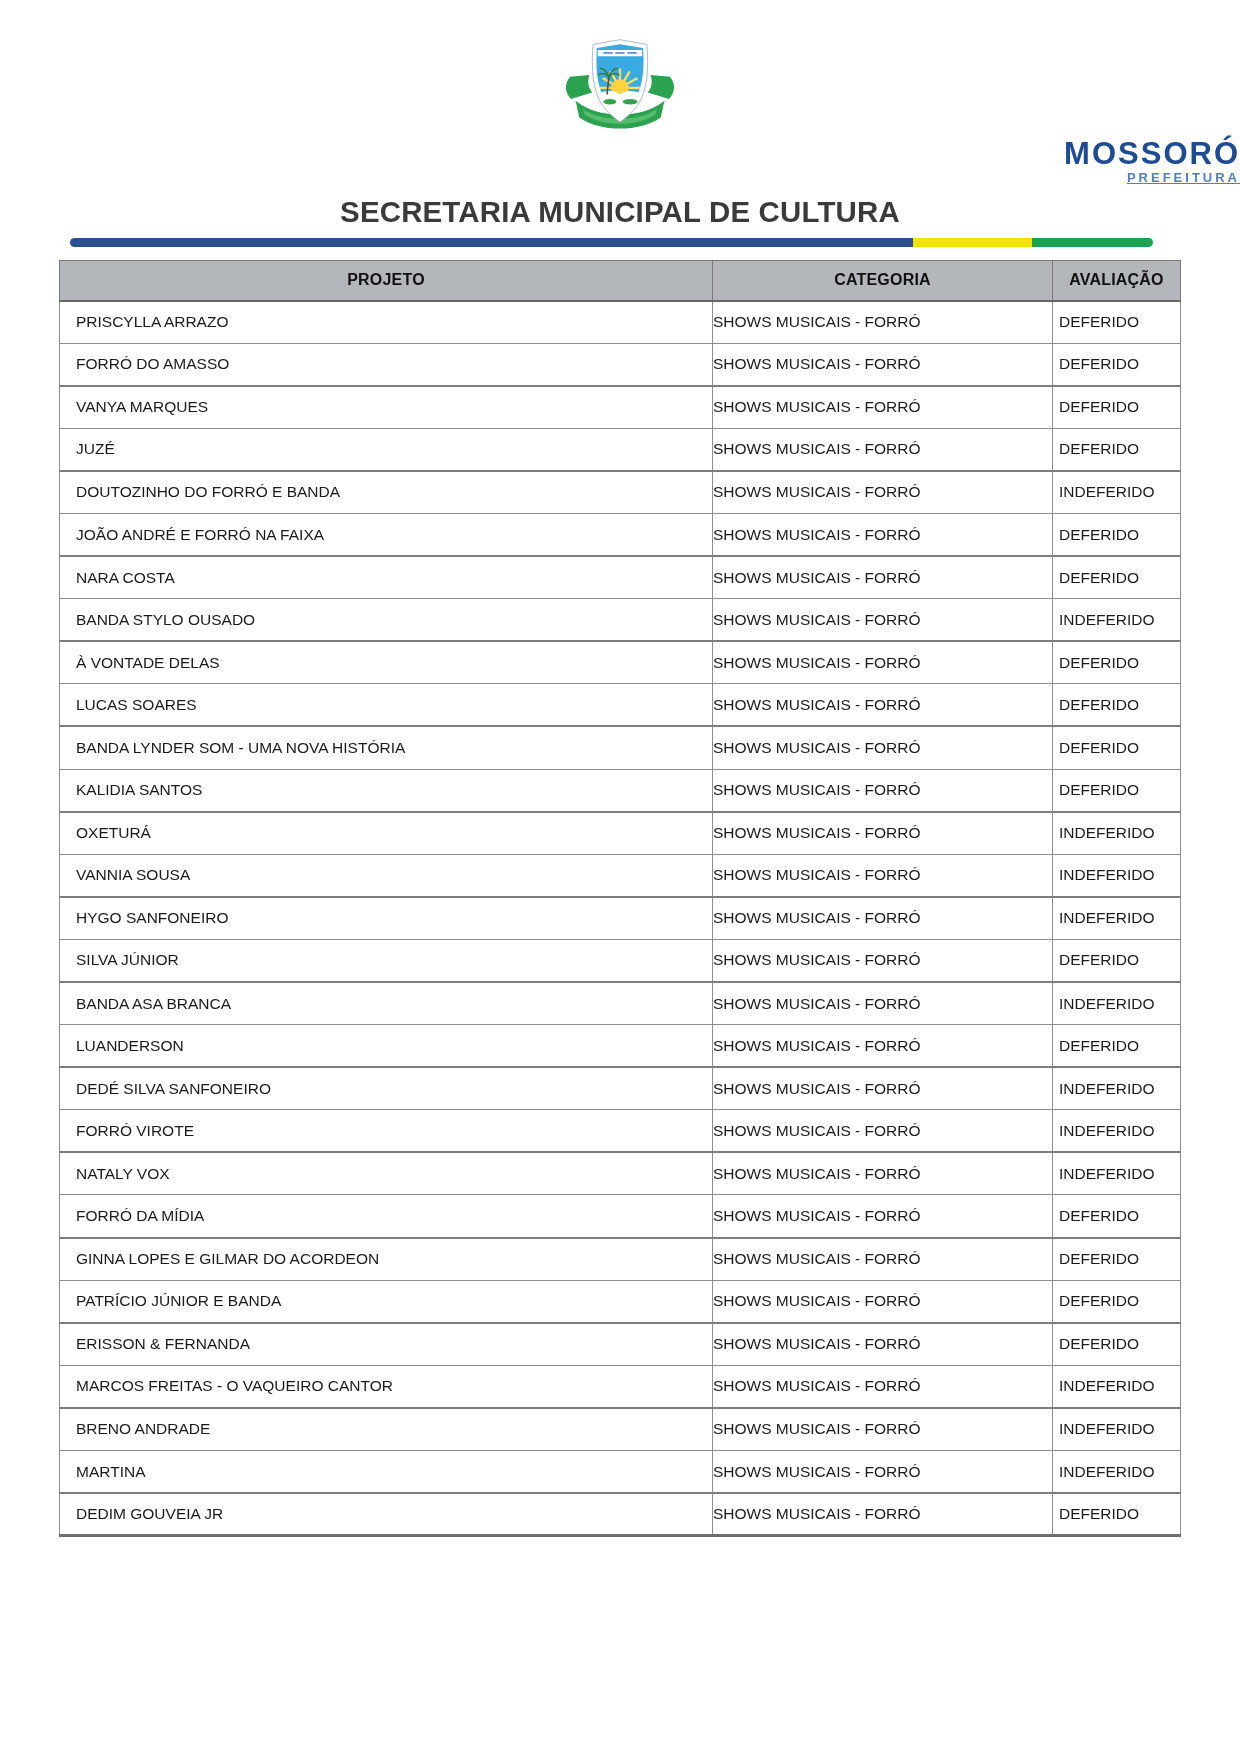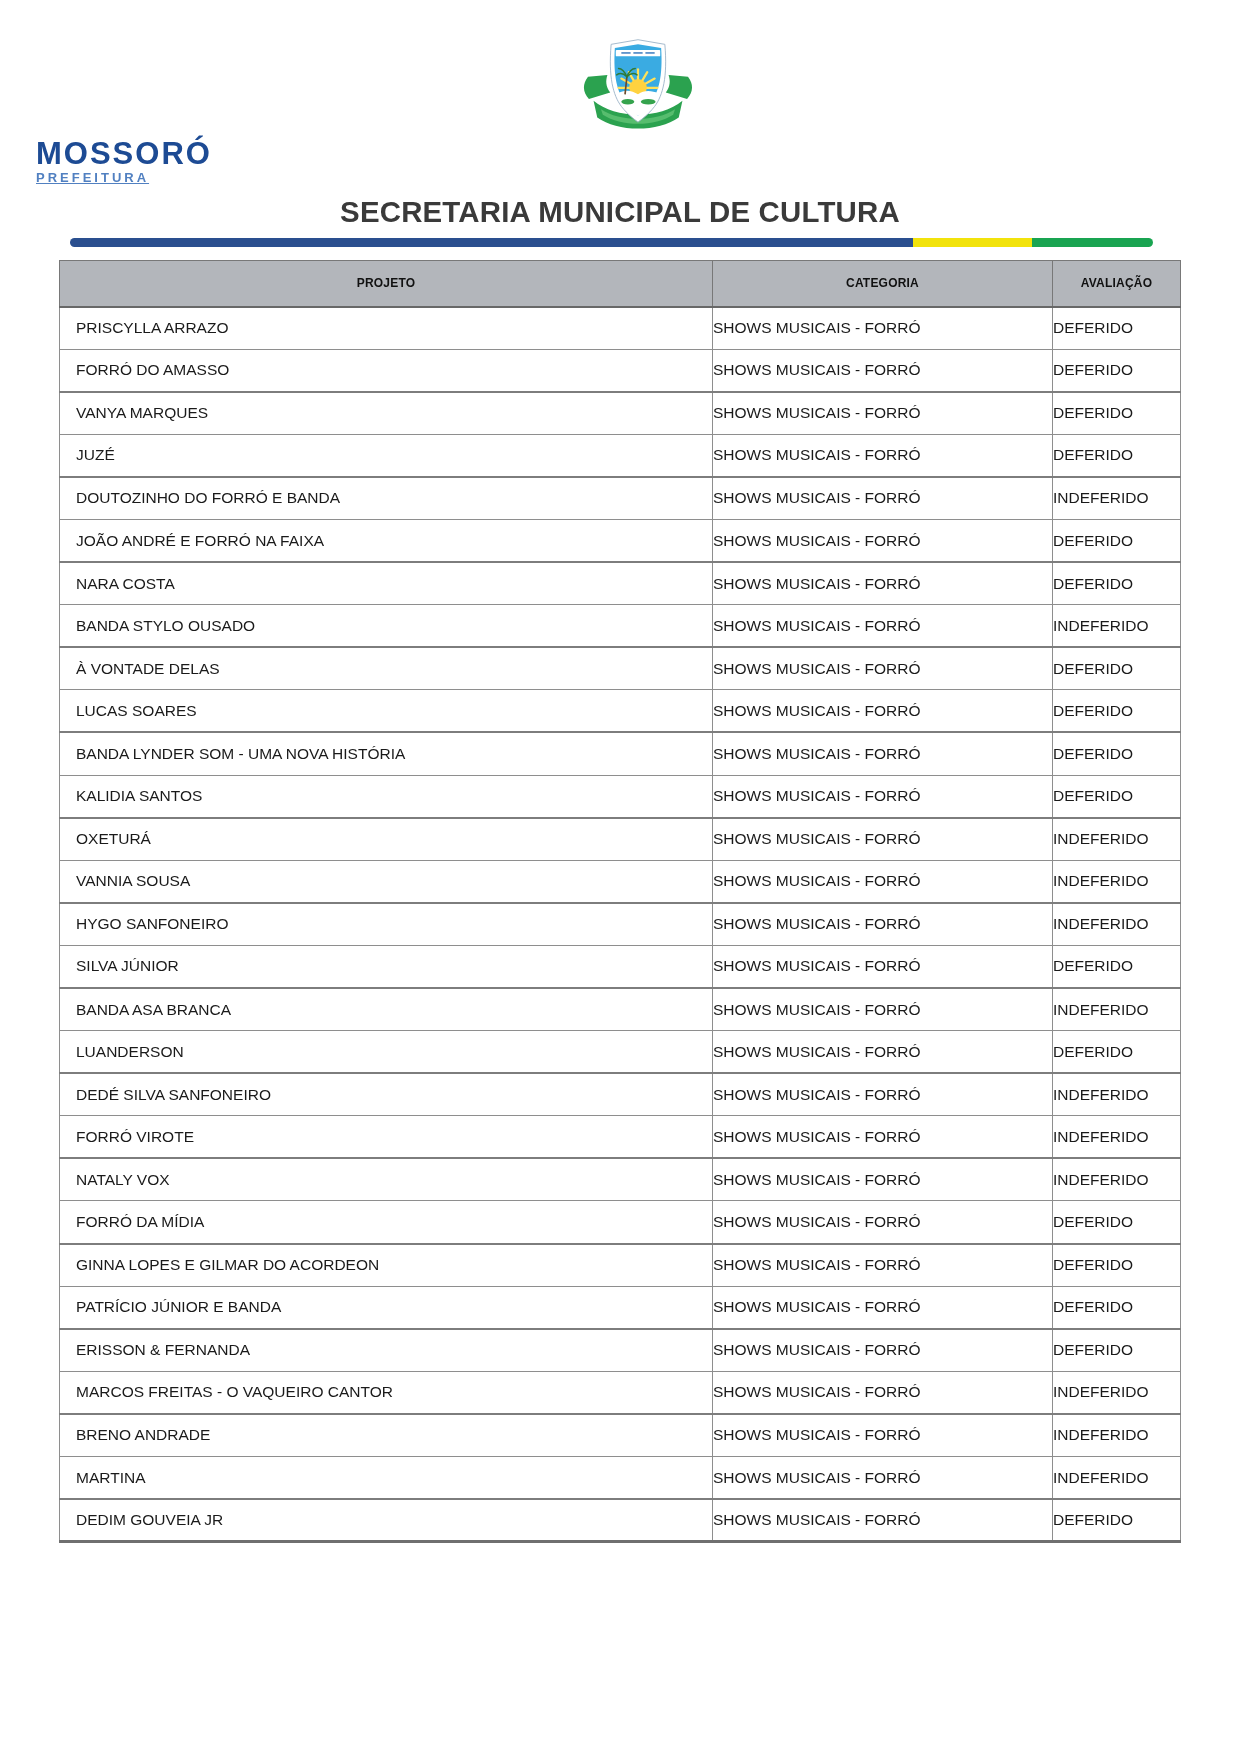--- a/index.html
+++ b/index.html
@@ -5,21 +5,21 @@
   * { margin: 0; padding: 0; box-sizing: border-box; }
   html, body { background: #ffffff; }
   body {
     width: 1240px;
     height: 1755px;
     font-family: "Liberation Sans", sans-serif;
     color: #1c1c1c;
     position: relative;
     overflow: hidden;
   }
-  .logo-block { padding-top: 36px; text-align: left; padding-left: 36px; }
+  .logo-block { padding-top: 36px; text-align: right; }
   .crest { display: block; margin: 0 auto; }
   .wordmark {
     margin-top: 2px;
     font-size: 31px;
     font-weight: bold;
     letter-spacing: 2px;
     color: #1d4b94;
     line-height: 32px;
   }
   .wordmark-sub {
@@ -59,43 +59,43 @@
     border-collapse: collapse;
     table-layout: fixed;
     border: 1px solid #7c7c7c;
     border-bottom: 3px solid #6f6f6f;
   }
   col.c-projeto   { width: 653px; }
   col.c-categoria { width: 340px; }
   col.c-avaliacao { width: 128px; }
   .eval-table th {
     background: #b3b6bb;
-    height: 46px;
-    font-size: 12px;
+    height: 40px;
+    font-size: 16px;
     font-weight: bold;
     color: #111;
     text-align: center;
     vertical-align: middle;
     border: 1px solid #787878;
     border-bottom: 2px solid #686868;
     letter-spacing: 0.2px;
   }
   .eval-table td {
     height: 42.6px;
     font-size: 15.5px;
     color: #1a1a1a;
     vertical-align: middle;
     border: 1px solid #8e8e8e;
     background: #ffffff;
     white-space: nowrap;
     overflow: hidden;
   }
   .eval-table td.cell-projeto   { padding-left: 16px; }
   .eval-table td.cell-categoria { }
-  .eval-table td.cell-avaliacao { padding-left: 0; }
+  .eval-table td.cell-avaliacao { padding-left: 6px; }
   
   .eval-table tbody tr:nth-child(even) td { border-bottom-width: 2px; border-bottom-color: #7d7d7d; }
 </style>
 </head>
 <body>
 
 <div class="logo-block">
   <svg class="crest" width="124" height="100" viewBox="0 0 132 108" aria-hidden="true">
 
     <path d="M12,44 C6,52 6,60 13,68 L36,61 C31,54 31,48 33,42 Z" fill="#2ba24f"></path>

